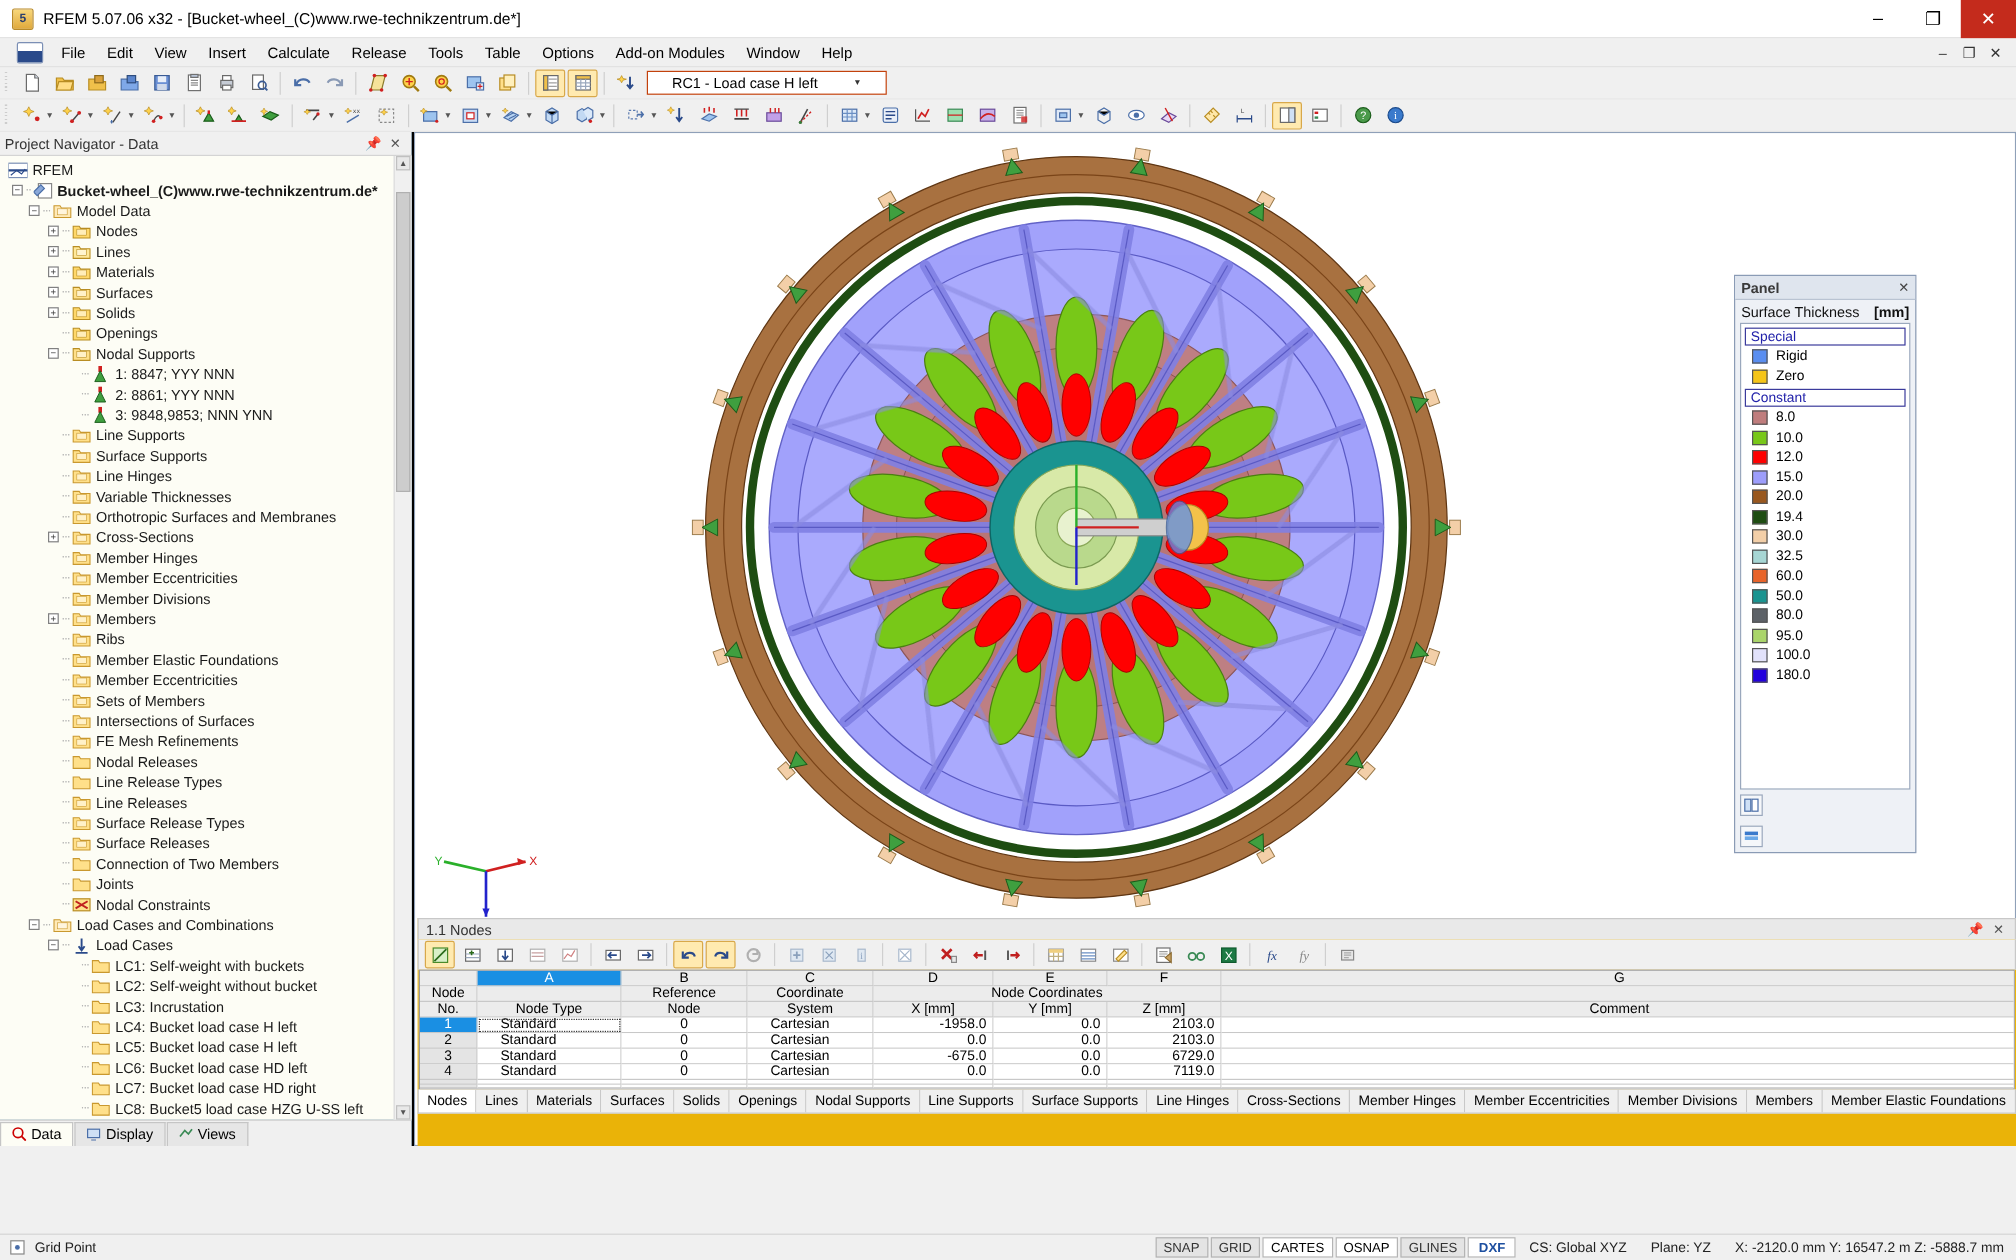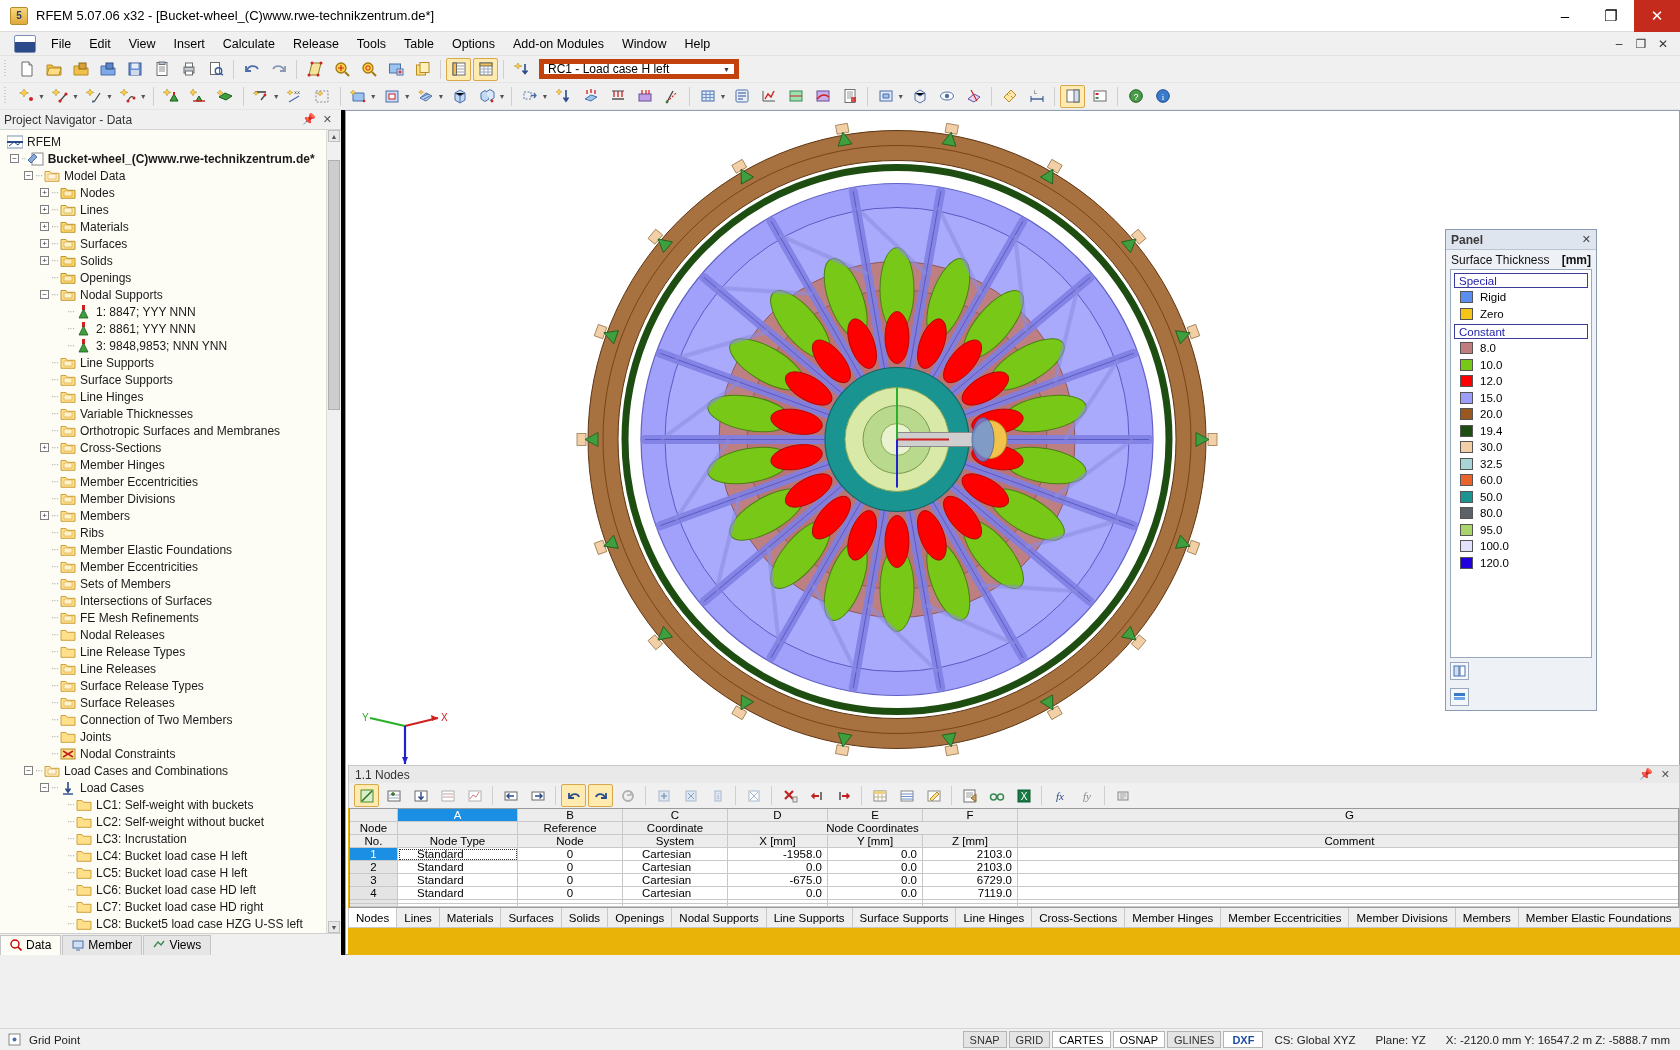--- a/index.html
+++ b/index.html
@@ -55,31 +55,31 @@
     background-image:repeating-linear-gradient(180deg,#b5b5b5 0 1px,transparent 1px 3px);
     background-size:2px 100%; background-repeat:repeat-y; opacity:.6;}
   .tbtn {
     width:25px;height:23px;margin:0 1px;border:1px solid transparent;border-radius:2px;
     display:flex;align-items:center;justify-content:center; cursor:default; position:relative;
   }
   .tbtn.active { border-color:#d8a84a; background:#ffeab0; }
   .tsep { width:1px;height:19px;background:#cfcfcf;margin:0 4px; }
   .tarrow { font-size:7px;color:#555;margin:0 2px 0 -2px;align-self:center;}
   .combo {
-    height:20px;min-width:200px;background:#fff;border:5px solid #c2410c;
-    display:flex;align-items:center;padding:0 4px;font-size:12px;margin-left:4px;
+    height:20px;min-width:200px;background:#fff;border:1px solid #c2410c;
+    display:flex;align-items:center;padding:0 20px;font-size:12px;margin-left:4px;
   }
   .combo .cb-arrow{ margin-left:auto;font-size:7px;color:#333;}
 
   
   .main { position:absolute; top:110px; left:0; width:1680px; height:845px; display:flex; }
 
   
   .nav {
-    width:345px; background:#0c4a6e; border-right:4px solid #000000;
+    width:345px; background:#0c4a6e; border-right:2px solid #000000;
     display:flex; flex-direction:column; position:relative;
   }
   .nav-header {
     height:20px;background:#f0f0f0;border-bottom:1px solid #d4d4d4;
     display:flex;align-items:center;padding:0 4px;font-size:12px;color:#333;
   }
   .nav-header .np { margin-left:auto; display:flex; gap:7px; padding-right:5px; font-size:11px;color:#555;}
   .tree { flex:1; overflow:hidden; position:relative; background:#fdfdf5; padding-top:3px;}
   .trow { height:17px; display:flex; align-items:center; font-size:12px; white-space:nowrap; }
   .tog { width:9px;height:9px;border:1px solid #808080;background:#fff;
@@ -1082,21 +1082,21 @@
               <circle cx="5" cy="5" r="4" fill="none" stroke="#c00" stroke-width="1.4"></circle>
               <path d="M8 8l3.5 3.5" stroke="#c00" stroke-width="1.6"></path>
             </svg>
           <span>Data</span>
         </div>
         <div class="ntab">
           <svg width="12" height="12" viewBox="0 0 12 12">
               <rect x="1" y="2" width="10" height="7" fill="#cfe0f5" stroke="#4b6fa8"></rect>
               <path d="M4 11h4" stroke="#4b6fa8"></path>
             </svg>
-          <span>Member</span>
+          <span>Display</span>
         </div>
         <div class="ntab">
           <svg width="12" height="12" viewBox="0 0 12 12">
               <path d="M1 8l4-5 3 3 3-4" fill="none" stroke="#3a8a55" stroke-width="1.4"></path>
             </svg>
           <span>Views</span>
         </div>
       </div>
     </div>
 
@@ -1402,21 +1402,21 @@
               <div class="lrow">
                 <span class="sw" style="background: rgb(170, 213, 106);"></span>
                 <span>95.0</span>
               </div>
               <div class="lrow">
                 <span class="sw" style="background: rgb(226, 226, 251);"></span>
                 <span>100.0</span>
               </div>
               <div class="lrow">
                 <span class="sw" style="background: rgb(34, 0, 221);"></span>
-                <span>120.0</span>
+                <span>180.0</span>
               </div>
             </div>
           <div class="panel-ft">
             <div class="panel-btn">
               <svg width="13" height="12" viewBox="0 0 13 12">
                   <rect x="1" y="1" width="5" height="10" fill="#cfe0f5" stroke="#4b6fa8"></rect>
                   <rect x="7" y="1" width="5" height="10" fill="#fff" stroke="#4b6fa8"></rect>
                 </svg>
             </div>
           </div>

